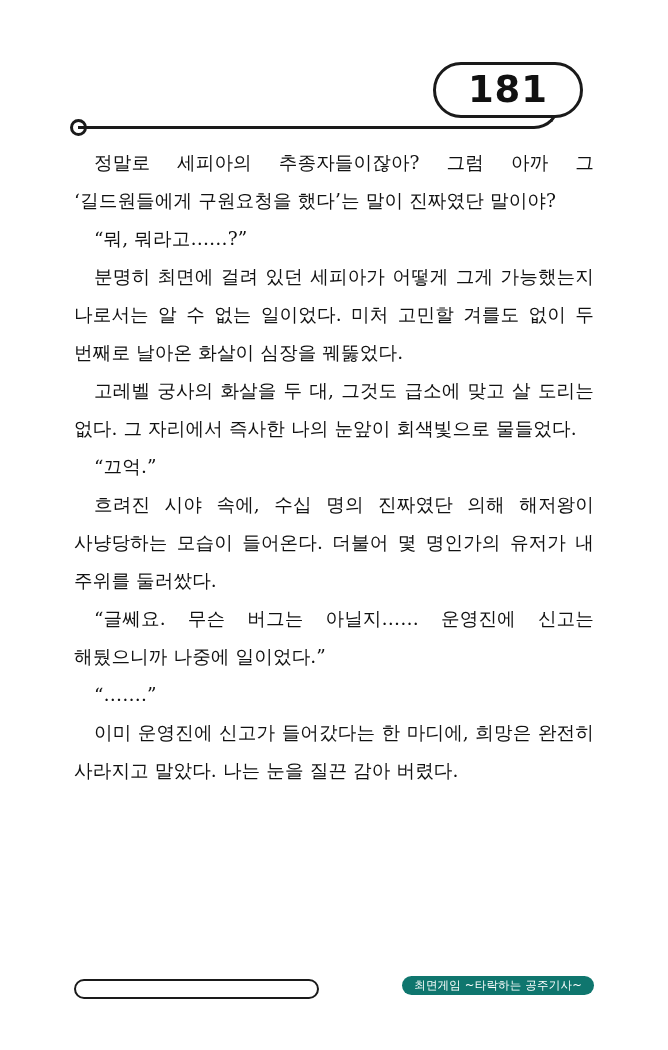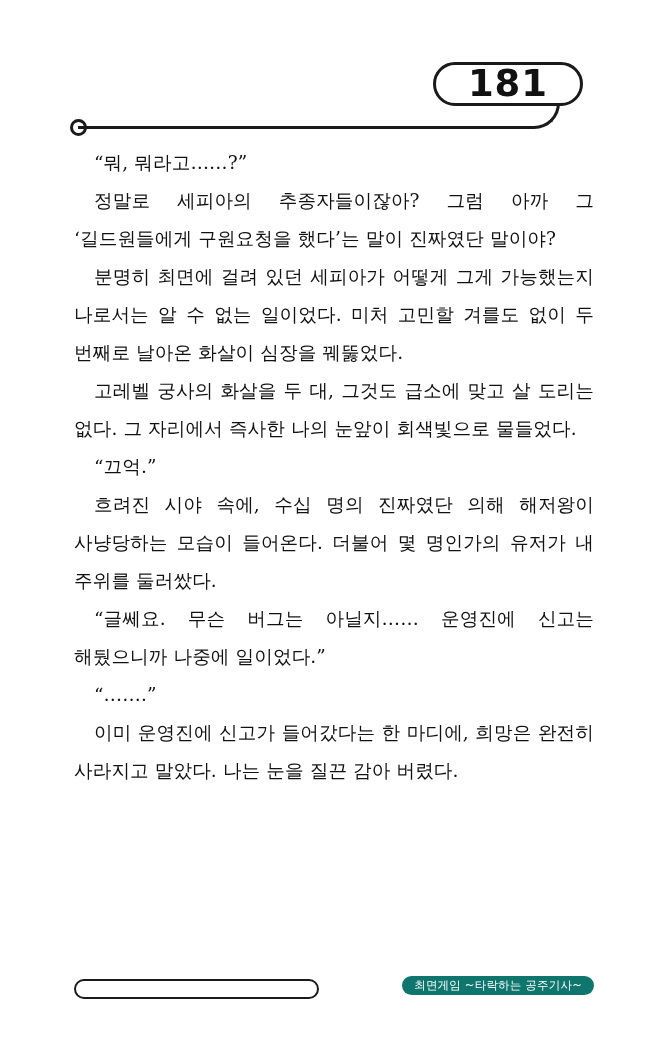--- a/index.html
+++ b/index.html
@@ -30,21 +30,21 @@
     left: 0;
     width: 668px;
     height: 90px;
   }
 
   .page-num-bubble {
     position: absolute;
     right: 85px;
     top: 0px;
     width: 150px;
-    height: 44px;
+    height: 56px;
     border: 3px solid #1a1a1a;
     border-radius: 28px;
     background: #ffffff;
     display: flex;
     align-items: center;
     justify-content: center;
     box-sizing: border-box;
   }
   .page-num {
     font-family: "DejaVu Sans", "Liberation Sans", sans-serif;
@@ -153,22 +153,22 @@
   <div class="header">
     <div class="header-dot"></div>
     <div class="header-rule"></div>
     <div class="header-rule-curve"></div>
     <div class="page-num-bubble">
       <span class="page-num">181</span>
     </div>
   </div>
 
   <div class="body-text">
+    <p class="para">정말로 세피아의 추종자들이잖아? 그럼 아까 그 ‘길드원들에게 구원요청을 했다’는 말이 진짜였단 말이야?</p>
     <p class="para dialog">“뭐, 뭐라고……?”</p>
-    <p class="para">정말로 세피아의 추종자들이잖아? 그럼 아까 그 ‘길드원들에게 구원요청을 했다’는 말이 진짜였단 말이야?</p>
     <p class="para">분명히 최면에 걸려 있던 세피아가 어떻게 그게 가능했는지 나로서는 알 수 없는 일이었다. 미처 고민할 겨를도 없이 두 번째로 날아온 화살이 심장을 꿰뚫었다.</p>
     <p class="para">고레벨 궁사의 화살을 두 대, 그것도 급소에 맞고 살 도리는 없다. 그 자리에서 즉사한 나의 눈앞이 회색빛으로 물들었다.</p>
     <p class="para dialog">“끄억.”</p>
     <p class="para">흐려진 시야 속에, 수십 명의 진짜였단 의해 해저왕이 사냥당하는 모습이 들어온다. 더불어 몇 명인가의 유저가 내 주위를 둘러쌌다.</p>
     <p class="para dialog">“글쎄요. 무슨 버그는 아닐지…… 운영진에 신고는 해뒀으니까 나중에 일이었다.”</p>
     <p class="para dialog">“…….”</p>
     <p class="para">이미 운영진에 신고가 들어갔다는 한 마디에, 희망은 완전히 사라지고 말았다. 나는 눈을 질끈 감아 버렸다.</p>
   </div>
 
   <div class="footer">

